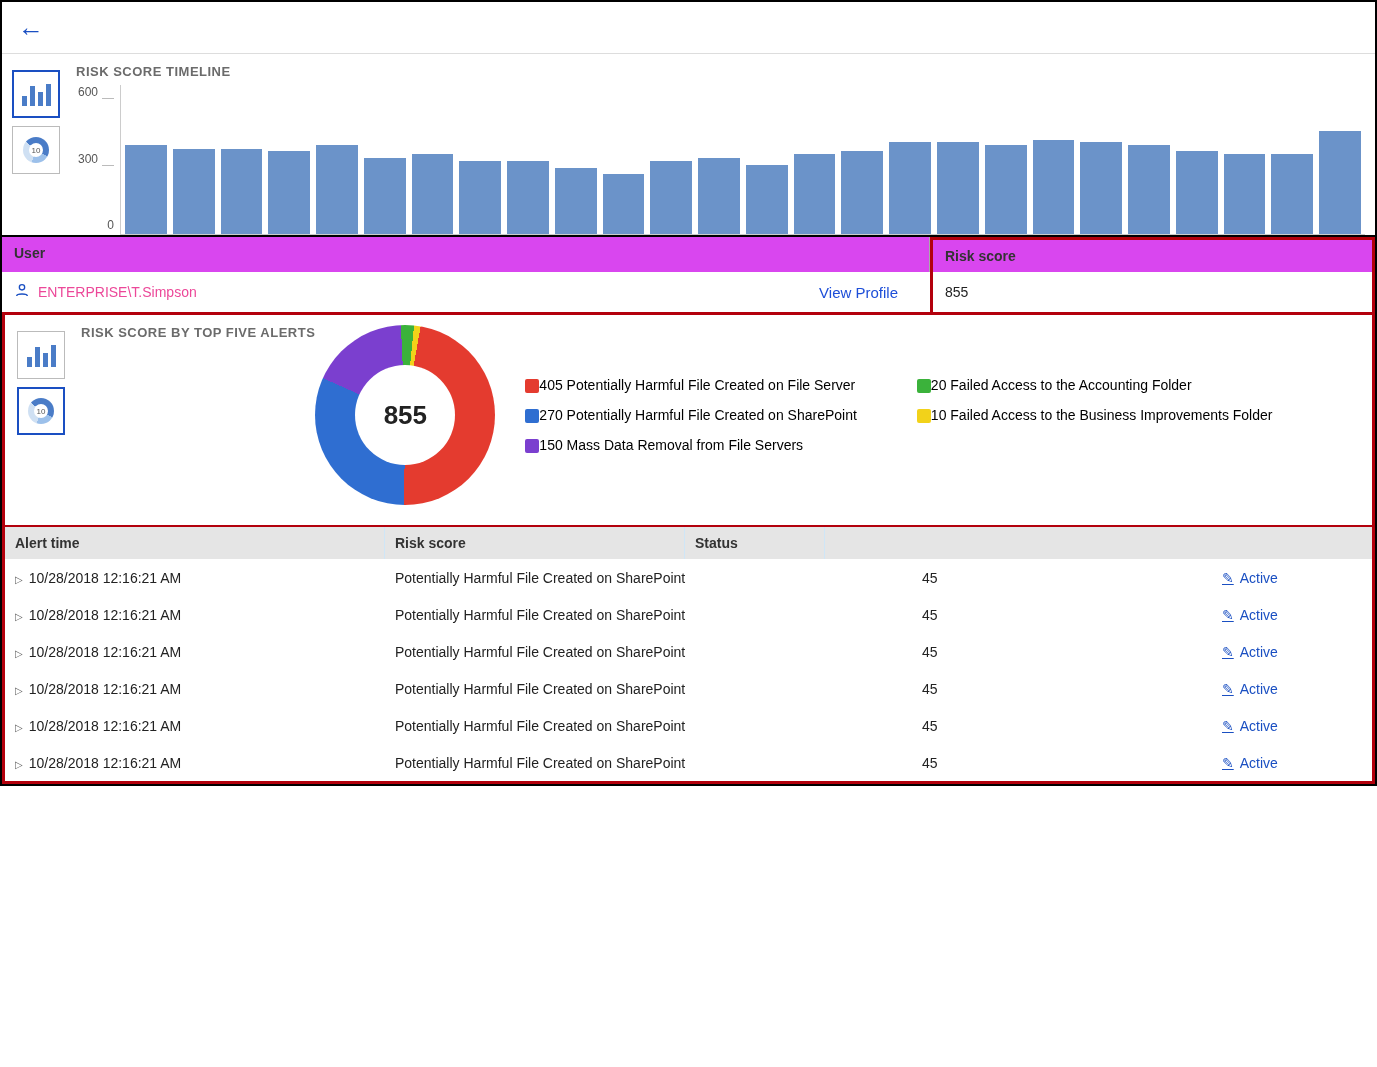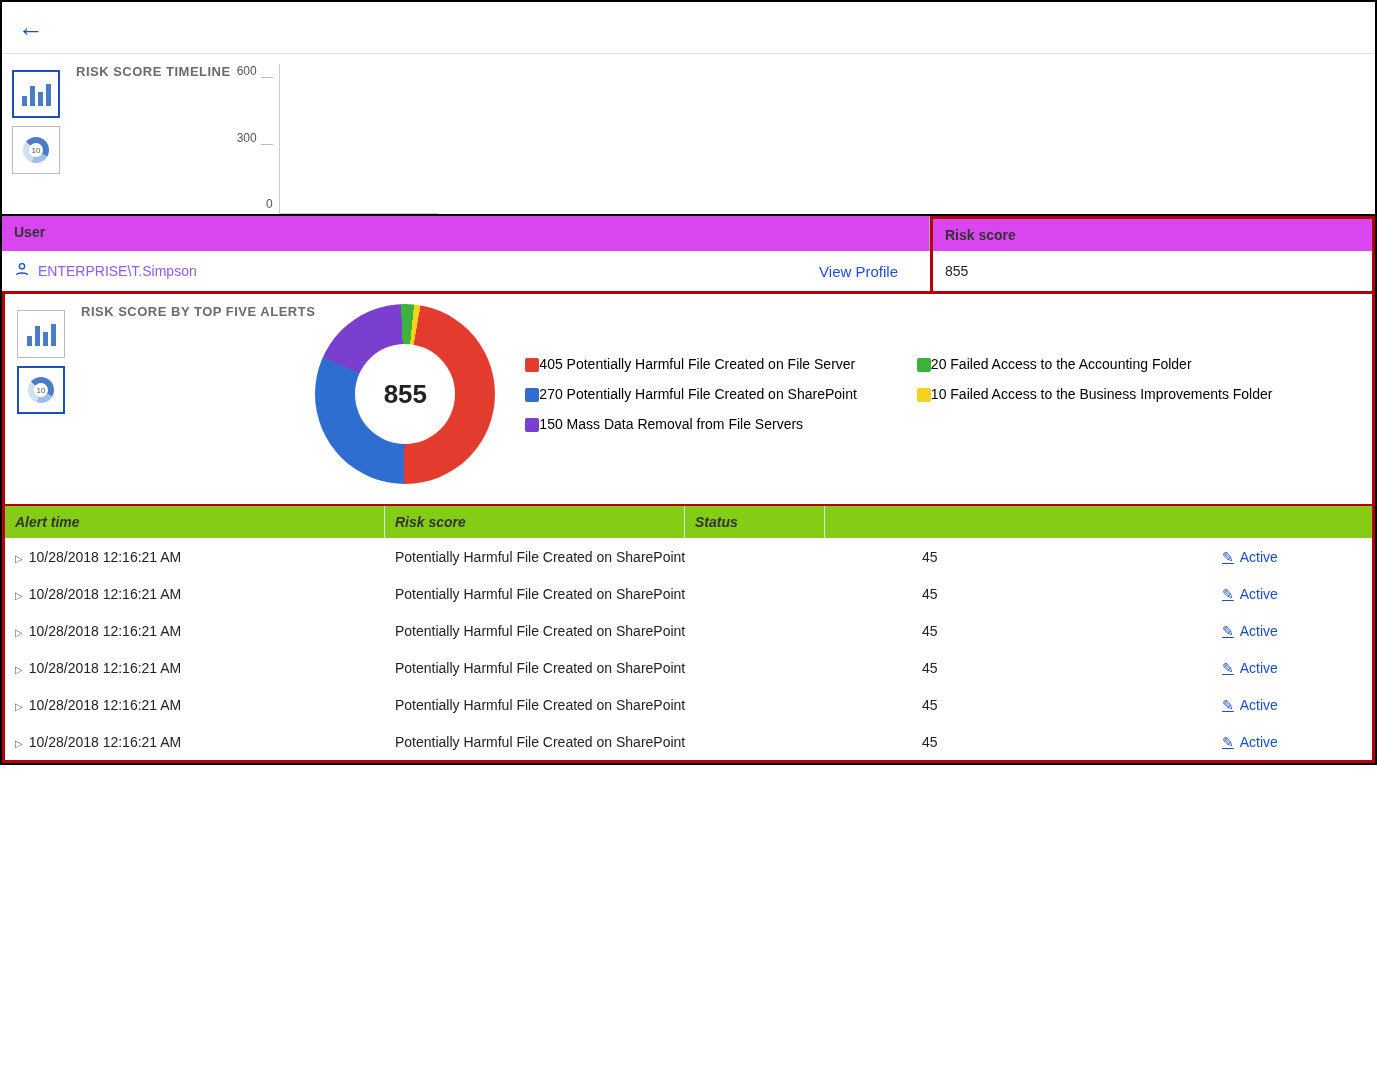--- a/index.html
+++ b/index.html
@@ -80,21 +80,21 @@
     width:26px; height:26px; border-radius:50%;
     background: conic-gradient(#4a7cc7 0 120deg,#9cc0ea 120deg 200deg,#cfe0f3 200deg 310deg,#4a7cc7 310deg 360deg);
     position:relative;
   }
   .donut-mini::after{
     content:"10"; position:absolute; inset:6px; border-radius:50%;
     background:#fff; display:flex; align-items:center; justify-content:center;
     font-size:8px; color:#555;
   }
 
-  .timeline-chart-area { flex:1; display:flex; flex-direction:row; }
+  .timeline-chart-area { flex:1; display:flex; flex-direction:column; }
   .timeline-title {
     font-size: 13px; font-weight:600; color:#6b6b6b; letter-spacing:0.5px;
     margin-bottom: 6px; margin-left: 4px;
   }
   .chart-wrap { display:flex; height:150px; }
   .y-axis {
     width:48px; display:flex; flex-direction:column; justify-content:space-between;
     align-items:flex-end; padding:0 6px 6px 0; color:#555; font-size:12px;
   }
   .y-tick { display:flex; align-items:flex-end; gap:4px;}
@@ -116,21 +116,21 @@
     border-right:1px solid #aaa;
   }
   .user-header-cell.user { flex:0 0 928px; }
   .user-header-cell.risk { flex:1; border:3px solid #b3000c; border-bottom:none; }
   .user-data-row { display:flex; border-bottom:3px solid #b3000c;}
   .user-data-cell {
     padding:10px 12px; display:flex; align-items:center;
   }
   .user-data-cell.user { flex:0 0 928px; justify-content:space-between;}
   .user-data-cell.risk { flex:1; border-left:3px solid #b3000c; border-right:3px solid #b3000c; background:#fff;}
-  .user-info { display:flex; align-items:center; gap:8px; color:#8b5cf6;}
+  .user-info { display:flex; align-items:center; gap:8px; color:#ec4899;}
   .user-icon { color:#1a4fc2; font-size:16px;}
   .view-profile { color:#1d4ed8; cursor:pointer; font-size:15px; padding-right:20px;}
 
   
   .topfive-section{
     border:3px solid #b3000c; border-top:0; border-bottom:0;
     display:flex; padding:10px 12px 20px 12px; 
   }
   .topfive-text-area{ display:flex; flex-direction:row; flex:1;}
   .topfive-title{
@@ -146,21 +146,21 @@
     display:flex; align-items:center; justify-content:center;
     font-size:26px; font-weight:700; color:#222;
   }
   .legend-cols{ display:flex; gap:60px; align-items:flex-start;}
   .legend-col{ display:flex; flex-direction:column; gap:14px;}
   .legend-item{ display:flex; align-items:flex-end; font-size:14px; color:#000000;}
   .swatch{ width:14px; height:14px; border-radius:2px; flex-shrink:0;}
 
   
   .alerts-table{ border:3px solid #b3000c; border-top:2px solid #b3000c;}
-  .alerts-header-row{ display:flex; background:#84cc16;font-style:italic;}
+  .alerts-header-row{ display:flex; background:#e5e5e5;}
   .alerts-header-cell{
     padding:8px 10px; font-weight:600; color:#333; border-right:1px solid #cfe6f7;
   }
   .col-time{ width:380px;}
   .col-name{ flex:1;}
   .col-score{ width:300px;}
   .col-status{ width:140px;}
   .alerts-row{ display:flex; padding:10px 10px; align-items:center; border-top:1px solid #fff;}
   .alerts-cell{ }
   .expand-tri{ color:#666; font-size:10px; margin-right:6px;}

